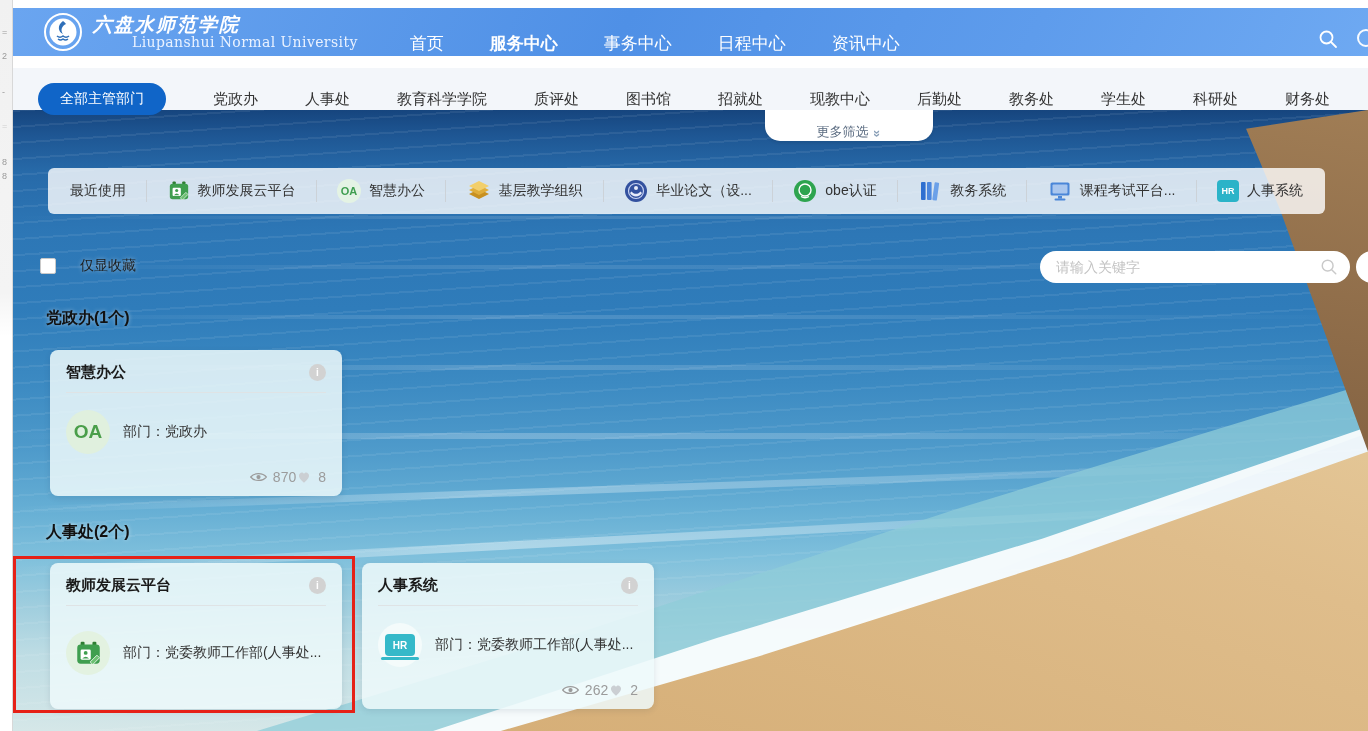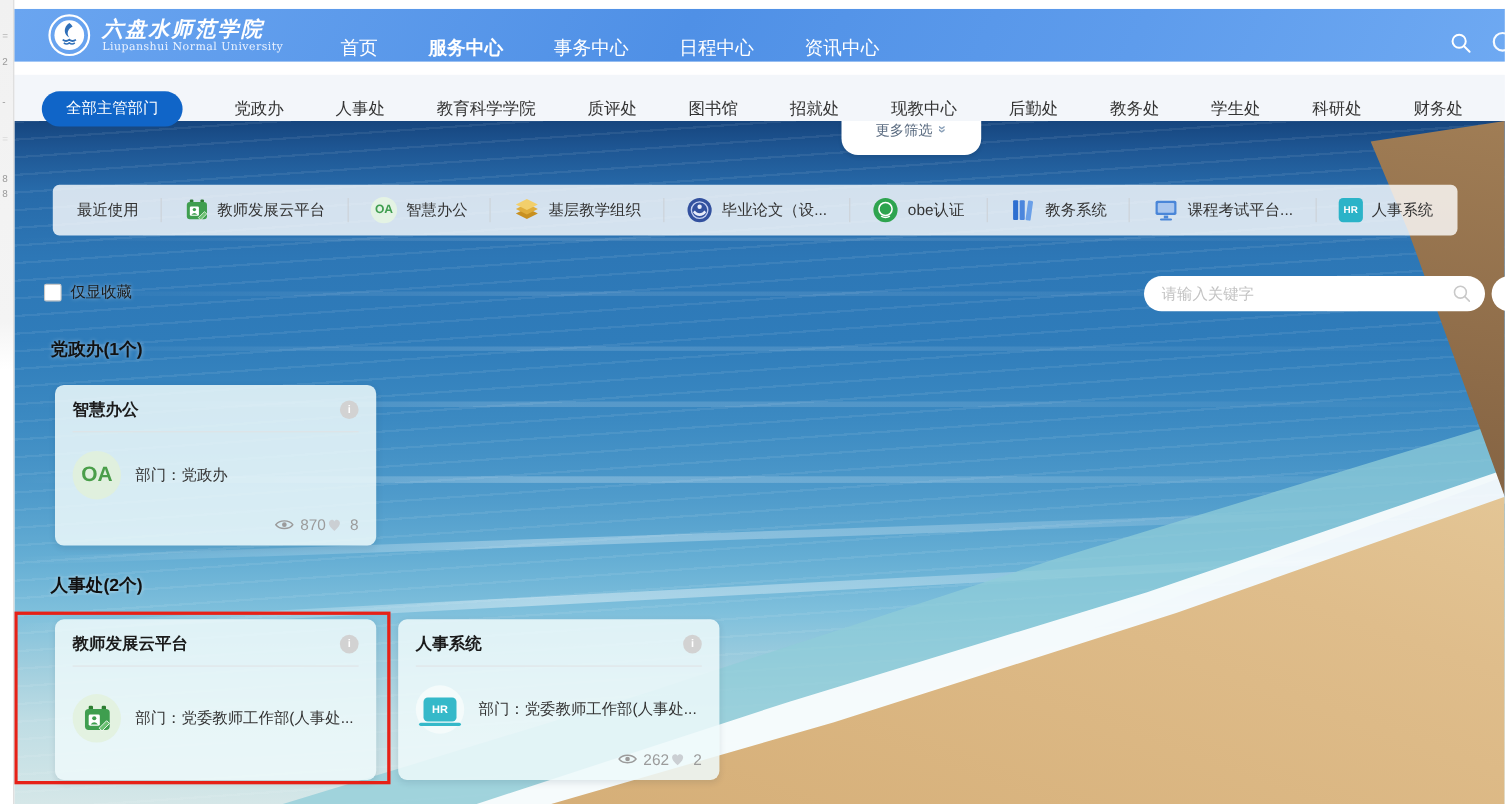--- a/index.html
+++ b/index.html
@@ -11,35 +11,35 @@
   .left-strip { left:0; top:0; width:13px; height:731px; background:linear-gradient(180deg,#f1f1f1 0%,#f4f4f4 40%,#ffffff 46%,#ffffff 100%); border-right:1px solid #d8d8d8; z-index:6; }
   .left-strip .mark { position:absolute; left:2px; color:#9a9a9a; font-size:9px; line-height:9px; }
   .top-strip { left:13px; top:0; width:1355px; height:8px; background:#fff; z-index:5; }
 
   
   .navbar { left:13px; top:8px; width:1355px; height:48px;
     background:linear-gradient(115deg,#6aa5f0 0%,#4f90e6 45%,#5e9cec 75%,#6ea9f2 100%);
     display:flex; align-items:center; padding:0 30px; z-index:4; }
   .logo { display:flex; align-items:center; gap:10px; cursor:pointer; }
   .logo-text-zh { color:#fff; font-family:"DejaVu Serif","Liberation Serif",serif; font-style:italic; font-weight:bold; font-size:19px; letter-spacing:2px; line-height:20px; }
-  .logo-text-en { color:#eaf2ff; font-family:"DejaVu Serif","Liberation Serif",serif; font-size:10px; letter-spacing:.4px; }
+  .logo-text-en { color:#eaf2ff; font-family:"DejaVu Serif","Liberation Serif",serif; font-size:14px; letter-spacing:.4px;margin-left:39px; }
   .nav-menu { display:flex; align-items:center; gap:46px; margin-left:52px;margin-top:22px; }
   .nav-item { position:relative; color:#fff; font-size:17px; cursor:pointer; white-space:nowrap; }
   .nav-item.active { font-weight:bold; }
   .nav-item.active::after { content:""; position:absolute; left:50%; transform:translateX(-50%); bottom:-14px; width:26px; height:3px; border-radius:2px; background:#fff; }
   .nav-search { position:absolute; right:30px; top:21px; cursor:pointer; }
   .nav-partial { position:absolute; right:-7px; top:21px; width:18px; height:18px; border:2px solid rgba(255,255,255,.95); border-radius:50%; cursor:pointer; }
 
   
   .filter-row { left:13px; top:68px; width:1355px; height:42px; background:#f3f6fa; display:flex; align-items:center; padding-left:25px; gap:47px; z-index:4; }
   .ftab { font-size:15px; color:#333; cursor:pointer; white-space:nowrap;margin-top:20px; }
   .ftab.active { background:#1065c8; color:#fff; font-size:14px; padding:7px 22px; border-radius:17px; }
 
   
-  .more-tab { left:765px; top:110px; width:127px; height:31px; background:#fff; border-radius:0 0 15px 15px; display:flex; align-items:flex-start; justify-content:center; gap:6px; color:#5a6b80; font-size:13px; z-index:3; cursor:pointer; box-shadow:0 2px 3px rgba(0,0,0,.08); }
+  .more-tab { left:765px; top:110px; width:168px; height:31px; background:#fff; border-radius:0 0 15px 15px; display:flex; align-items:flex-end; justify-content:center; gap:6px; color:#5a6b80; font-size:13px; z-index:3; cursor:pointer; box-shadow:0 2px 3px rgba(0,0,0,.08); }
   .chev2 { display:inline-block; transform:rotate(90deg); color:#8aa0b8; font-size:13px; font-weight:bold; }
 
   
   .bg { left:13px; top:110px; width:1355px; height:621px; overflow:hidden; z-index:1; }
   .bg > div { position:absolute; inset:0; }
   .sea { background:linear-gradient(180deg,#16457e 0%,#1e5693 4%,#276aa9 10%,#2d77b6 20%,#2f7cba 32%,#3c8ac2 44%,#4f9bcb 55%,#65aed4 64%,#7fc0dc 72%,#a0cede 80%,#bfdde4 88%,#d5e7e8 100%); }
   .sea-tex { background:repeating-linear-gradient(176deg, rgba(255,255,255,.07) 0 2px, transparent 2px 16px); }
   .shallow { clip-path:polygon(100% 44%,70% 64%,42% 84%,18% 100%,40% 100%,58% 86%,80% 68%,100% 52%); background:#8fccd8; opacity:.75; }
   .foam { clip-path:polygon(100% 51%,76% 69%,52% 85%,31% 100%,42% 100%,58% 88%,80% 72%,100% 56%); background:rgba(255,255,255,.9); }
   .sand { clip-path:polygon(100% 55%,78% 72%,55% 88%,36% 100%,100% 100%); background:linear-gradient(200deg,#ecd7ab 0%,#dfbd8b 45%,#d2a970 100%); }
@@ -50,21 +50,21 @@
   .recent-bar { left:48px; top:168px; width:1277px; height:46px; background:rgba(255,255,255,.8); border-radius:6px; display:flex; align-items:center; justify-content:space-between; padding:0 22px; z-index:2; }
   .recent-label { font-size:14px; color:#333; white-space:nowrap;text-align:center; }
   .rdiv { width:1px; height:22px; background:#ccd2d8; }
   .rapp { display:flex; align-items:center; gap:8px; cursor:pointer; white-space:nowrap; }
   .rapp .lbl { font-size:14px; color:#333; }
   .circ24 { width:24px; height:24px; border-radius:50%; display:flex; align-items:center; justify-content:center; }
   .oa-mini { background:#e4f3e4; color:#3f9e4f; font-size:11px; font-weight:bold; }
   .hr-mini { width:22px; height:22px; border-radius:4px; background:#2bb3c8; color:#fff; font-size:9px; font-weight:bold; display:flex; align-items:center; justify-content:center; }
 
   
-  .fav-row { left:40px; top:257px; display:flex; align-items:center; gap:8px; z-index:2; }
+  .fav-row { left:40px; top:257px; display:flex; align-items:center; gap:24px; z-index:2; }
   .fav-check { width:16px; height:16px; appearance:none; background:#fff; border:1px solid #c9c9c9; border-radius:2px; cursor:pointer; }
   .fav-label { font-size:14px; color:#1c1c1c; text-shadow:0 0 4px rgba(255,255,255,.55); }
   .search-pill { left:1040px; top:251px; width:310px; height:32px; background:#fff; border-radius:16px; display:flex; align-items:center; padding:0 12px 0 16px; z-index:2; }
   .search-pill input { flex:1; border:none; outline:none; font-size:14px; color:#333; background:transparent; }
   .search-pill input::placeholder { color:#c3c3c3; }
   .pill-partial { left:1356px; top:251px; width:24px; height:32px; background:#fff; border-radius:16px 0 0 16px; z-index:2; }
 
   
   .sec-header { font-size:16px; font-weight:bold; color:#111; text-shadow:0 0 4px rgba(255,255,255,.5); z-index:2; }
   .card { width:292px; height:146px; background:rgba(238,249,250,.86); border-radius:8px; box-shadow:0 2px 6px rgba(0,30,60,.10); display:flex; flex-direction:column; padding:13px 16px 11px; z-index:2; cursor:pointer; }

